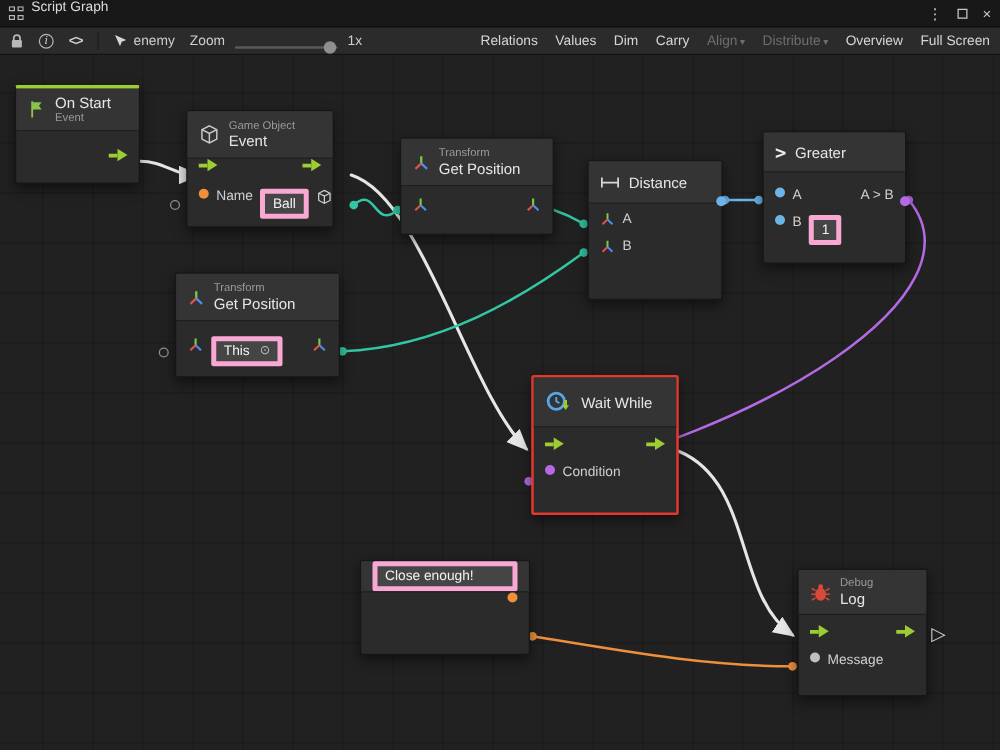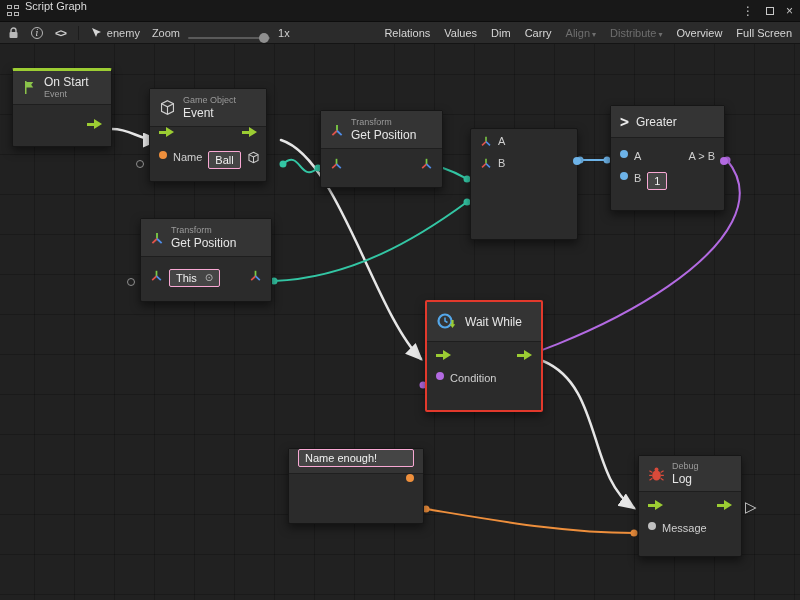--- a/index.html
+++ b/index.html
@@ -43,21 +43,21 @@
   .node.selected{border:2px solid var(--selection-red)}
   .node.event-accent{border-top:3px solid var(--flow-green)}
   .nhead{display:flex;align-items:center;gap:7px;padding:0 9px;background:var(--node-header);border-bottom:1px solid #1e1e1e}
   .titles{display:flex;flex-direction:column;line-height:1.2}
   .sub{font-size:9px;color:#9a9a9a}
   .ttl{font-size:12px;color:#e6e6e6}
   .row{position:relative;display:flex;align-items:flex-start;gap:6px;padding:0 9px}
   .sep-top{border-top:1px solid #1f1f1f}
   .right{margin-left:auto}
   .lbl{color:#cfcfcf}
-  .valbox{background:#454545;border:1px solid #f9a8d4;border-radius:2px;padding:1px 6px;color:#f2f2f2;font-size:11px;line-height:14px}
+  .valbox{background:#454545;border:4px solid #f9a8d4;border-radius:2px;padding:1px 6px;color:#f2f2f2;font-size:11px;line-height:14px}
   .flow{position:relative;width:15px;height:10px;flex:0 0 auto}
   .flow::before{content:"";position:absolute;left:0;top:3.5px;width:7px;height:3px;background:var(--flow-green)}
   .flow::after{content:"";position:absolute;left:7px;top:0;border-top:5px solid transparent;border-bottom:5px solid transparent;border-left:8px solid var(--flow-green)}
   .p-dot{width:8px;height:8px;border-radius:50%;flex:0 0 auto}
   .orange{background:var(--orange)} .purple{background:var(--purple)} .blue{background:var(--blue)} .gray{background:#c0c0c0}
   .edge-dot{position:absolute;right:-4px;width:8px;height:8px;border-radius:50%}
   .hollow{position:absolute;width:8px;height:8px;border:1.5px solid #8e8e8e;border-radius:50%}
   .gt{font-size:15px;font-weight:bold;color:#ececec;font-family:"DejaVu Sans Mono",monospace}
   .big-orange{width:16px;height:16px;border-radius:50%;background:var(--orange);flex:0 0 auto}
   .play-glyph{position:absolute;color:#cfcfcf;font-size:15px;z-index:2}
@@ -266,20 +266,28 @@
               <path d="M6.5 7.2V1.8" stroke="#7ccb45" stroke-width="1.7"></path>
               <path d="M6.5 7.2L2.2 11.2" stroke="#e0534a" stroke-width="1.7"></path>
               <path d="M6.5 7.2l4.3 4" stroke="#4f8de8" stroke-width="1.7"></path>
             </svg>
         </span>
       </div>
       <span class="hollow" style="left:-14px;top:59px"></span>
     </div>
 
     <div class="node" style="left:470px;top:84px;width:108px;height:112px">
+      <div class="nhead" style="height:34px">
+        <span class="icon">
+          <svg width="16" height="12" viewBox="0 0 16 12" fill="none" stroke="#d8d8d8" stroke-width="1.4">
+              <path d="M1.5 2v8M14.5 2v8M1.5 6h13"></path>
+            </svg>
+        </span>
+        <span class="ttl">Distance</span>
+      </div>
       <div style="height:6px"></div>
       <div class="row" style="height:22px">
         <span class="icon">
           <svg width="12" height="12" viewBox="0 0 13 13" fill="none">
               <path d="M6.5 7.2V1.8" stroke="#7ccb45" stroke-width="1.7"></path>
               <path d="M6.5 7.2L2.2 11.2" stroke="#e0534a" stroke-width="1.7"></path>
               <path d="M6.5 7.2l4.3 4" stroke="#4f8de8" stroke-width="1.7"></path>
             </svg>
         </span>
         <span class="lbl">A</span>
@@ -334,21 +342,21 @@
         <span class="flow right"></span>
       </div>
       <div class="row" style="height:26px">
         <span class="p-dot purple"></span>
         <span class="lbl">Condition</span>
       </div>
     </div>
 
     <div class="node" style="left:288px;top:404px;width:136px;height:76px">
       <div class="row" style="height:24px;background:var(--node-header)">
-        <span class="valbox" style="width:100%">Name enough!</span>
+        <span class="valbox" style="width:100%">Close enough!</span>
       </div>
       <div class="row sep-top" style="height:22px">
         <span class="p-dot orange right"></span>
       </div>
     </div>
 
     <div class="node" style="left:638px;top:411px;width:104px;height:102px">
       <div class="nhead" style="height:36px">
         <span class="icon">
           <svg width="17" height="16" viewBox="0 0 18 16">

